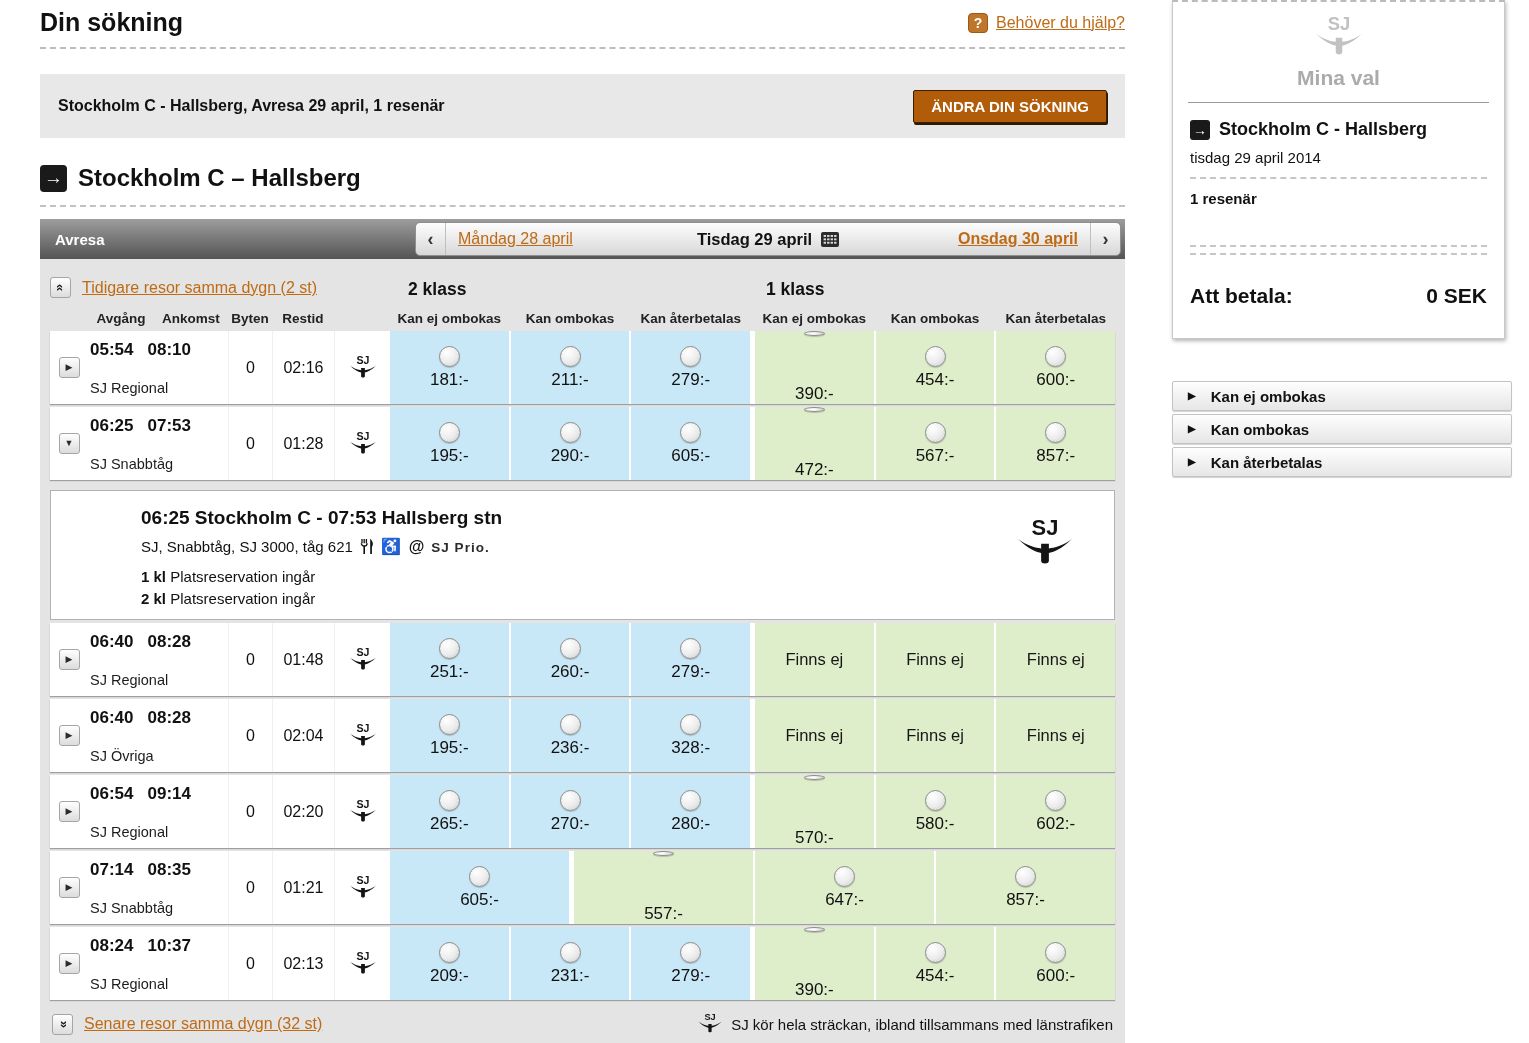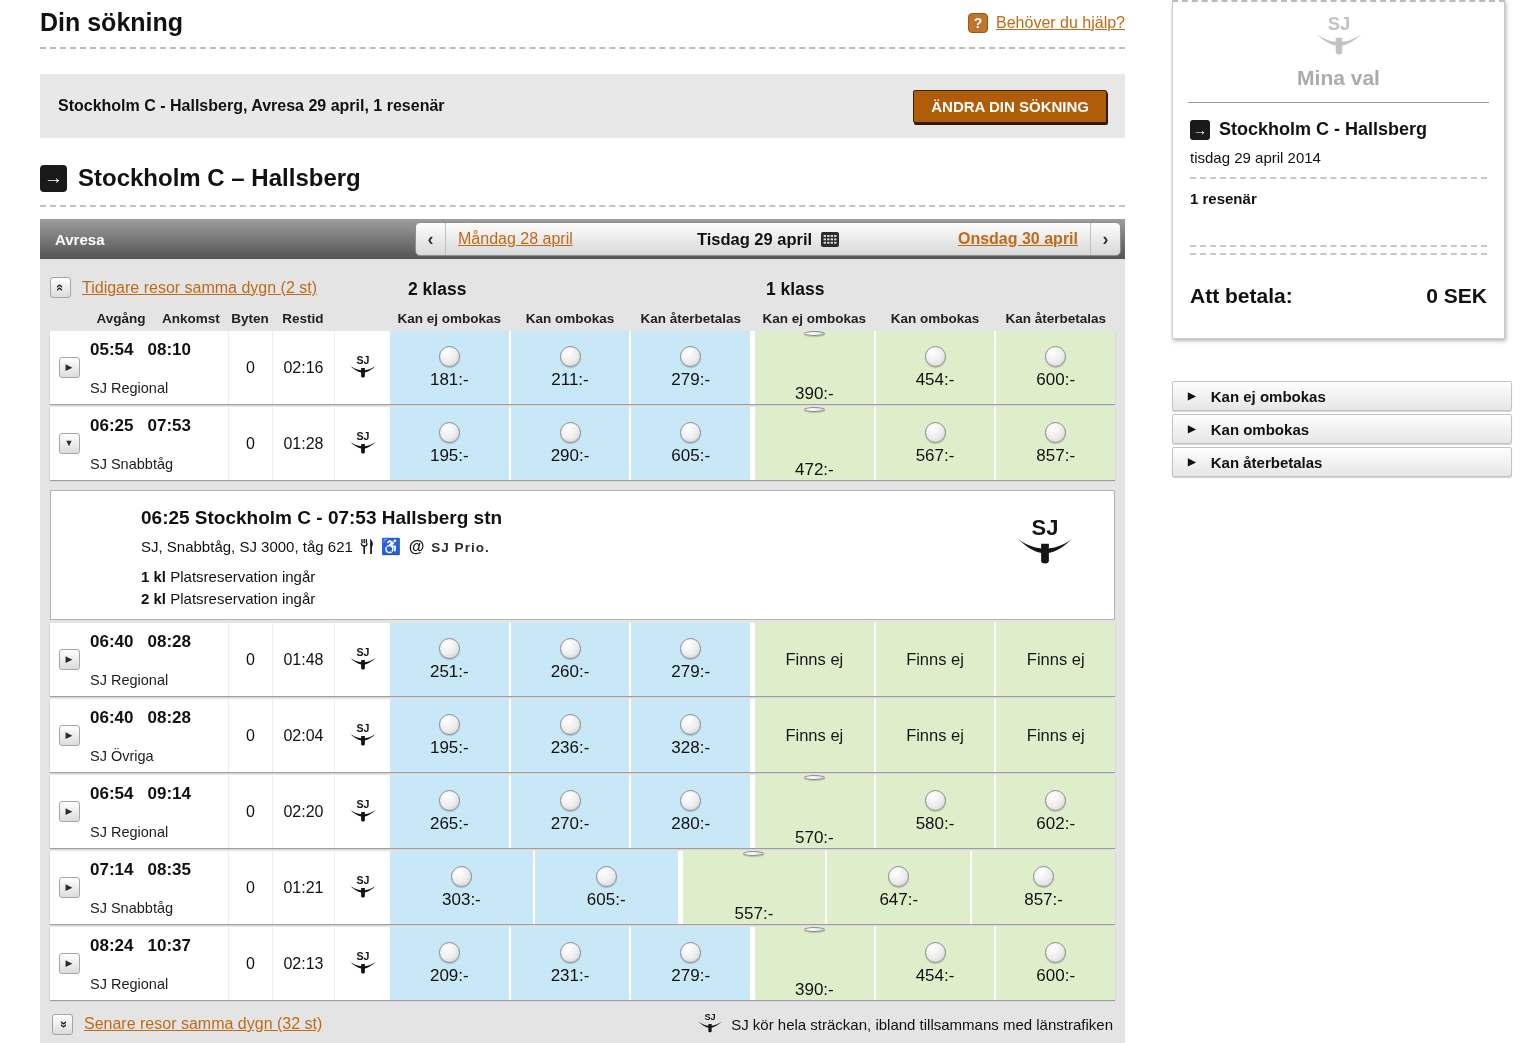--- a/index.html
+++ b/index.html
@@ -545,25 +545,20 @@
     <div class="col-restid">01:21</div>
     <div class="col-logo">
       <svg width="30" height="28" viewBox="0 0 48 44">
         <text x="24" y="15" text-anchor="middle" font-family="Liberation Sans, sans-serif" font-weight="bold" font-size="17" class="sj-dark">SJ</text>
         <path class="sj-dark" d="M3 18 C11 26 18 28.6 21 29 L21 35.2 C21 37.8 27 37.8 27 35.2 L27 29 C30 28.6 37 26 45 18 C38 23.4 31 25.1 27 25.4 L27 21.8 L21 21.8 L21 25.4 C17 25.1 10 23.4 3 18 Z"></path>
       </svg>
     </div>
     <div class="fares">
       <div class="cell c2">
         <span class="radio"></span>
-        <span class="price">303:-</span>
-
-      </div>
-      <div class="cell c2">
-        <span class="radio"></span>
         <span class="price">605:-</span>
 
       </div>
       <div class="cell grp c1">
         <span class="radio"></span>
         <span class="price">557:-</span>
 
       </div>
       <div class="cell c1">
         <span class="radio"></span>

